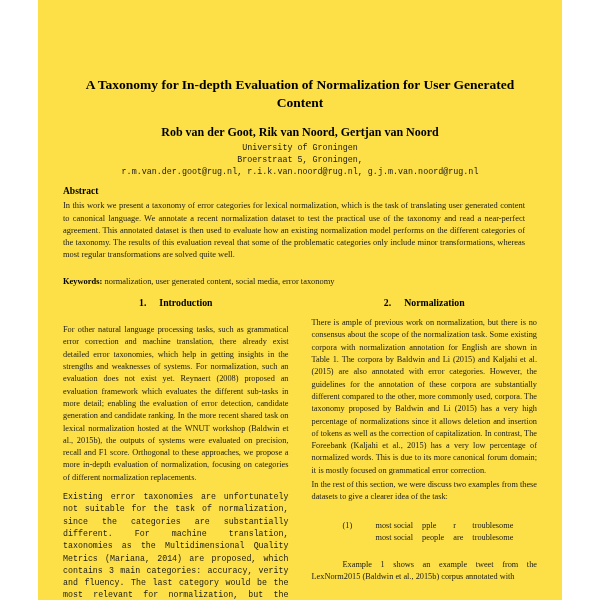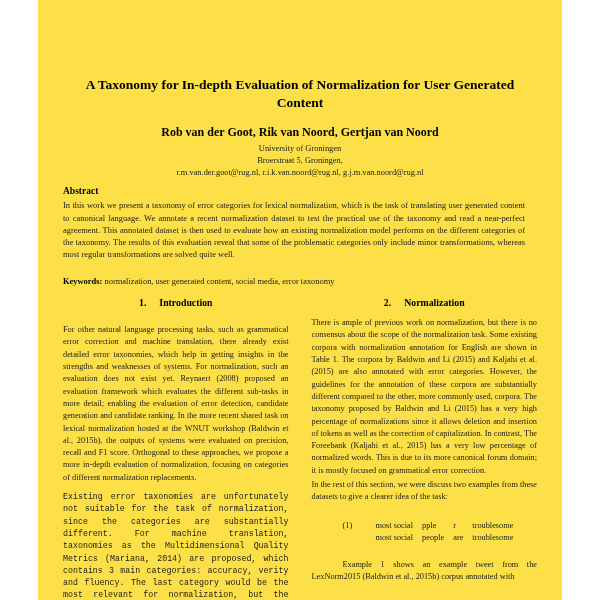--- a/index.html
+++ b/index.html
@@ -29,20 +29,21 @@
     text-align: center;
     font-size: 12px;
     font-weight: bold;
     color: #000000;
   }
   .affil {
     text-align: center;
     font-size: 8.4px;
     line-height: 11.8px;
     color: #1a1a1a;
+    font-family: Liberation Mono, monospace;
   }
   .affil-first { margin-top: 3px; }
 
   .abs-head {
     margin-top: 8px;
     text-align: left;
     font-size: 9.5px;
     font-weight: bold;
     color: #000000;
   }

